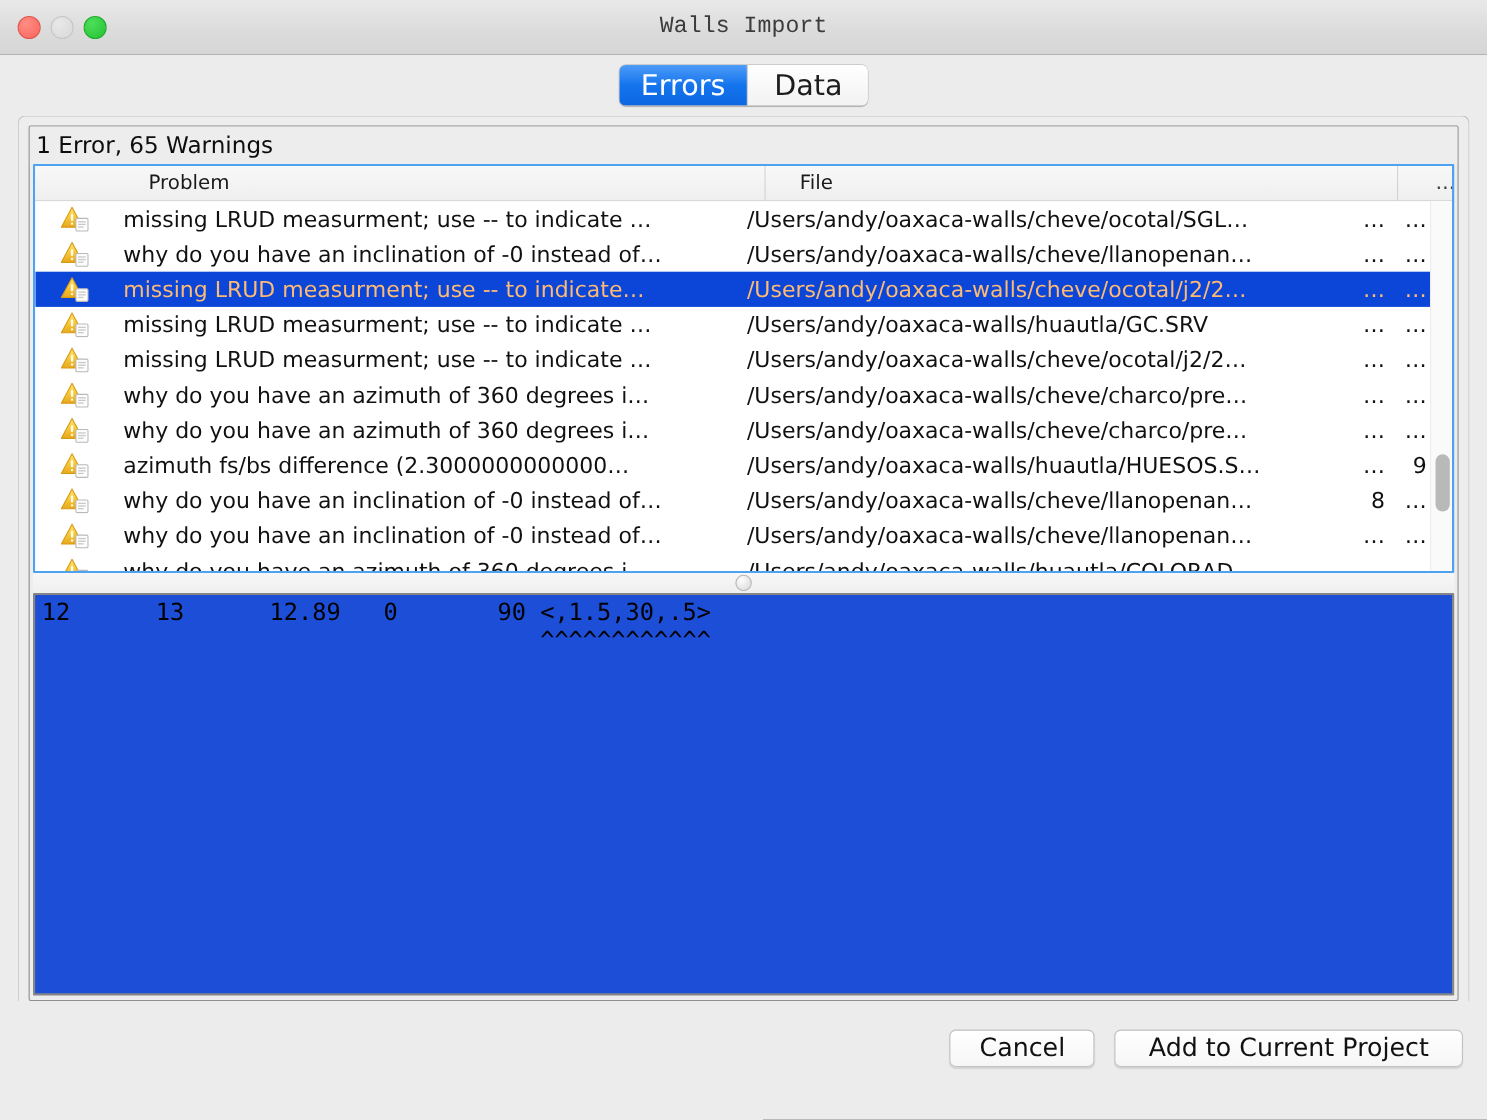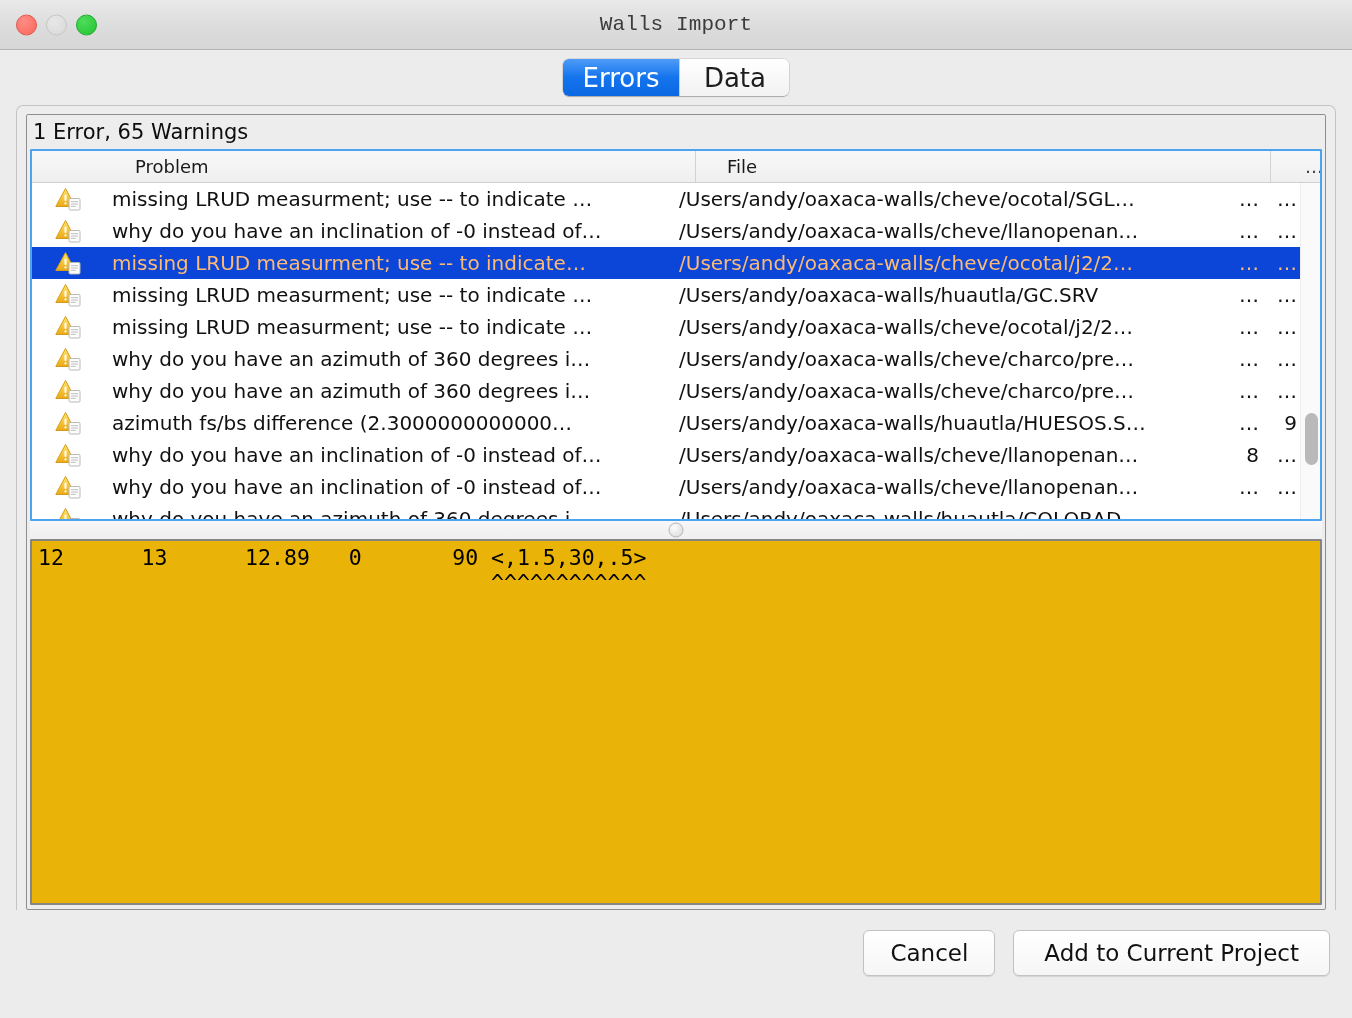--- a/index.html
+++ b/index.html
@@ -186,21 +186,21 @@
     transform: translate(-50%,-50%);
     width: 15px; height: 15px; border-radius: 50%;
     background: radial-gradient(circle at 35% 30%, #fdfdfd, #d7d7d7);
     border: 1px solid #b6b6b6;
   }
 
   
   .detail {
     flex: 1 1 auto; min-height: 0;
     margin: 0 3px 4px 3px;
-    background: #eab308;
+    background: #1d4ed8;
     border: 2px solid #858585;
     border-radius: 1px;
     padding: 4px 16px 0 6px;
     overflow: hidden;
   }
   .mono {
     font-family: "DejaVu Sans Mono", "Liberation Mono", monospace;
     font-size: 21.5px;
     line-height: 25px;
     color: #000;
@@ -209,21 +209,21 @@
 
   
   .footer {
     flex: 0 0 108px;
     display: flex; align-items: center; justify-content: flex-end;
     gap: 18px;
     padding: 0 22px 22px 0;
     background: #ececec;
   }
   .btn {
-    height: 46px;
+    height: 34px;
     padding: 0 26px;
     display: flex; align-items: center; justify-content: center;
     font-size: 23px; color: #111;
     background: linear-gradient(to bottom,#ffffff,#f6f6f6);
     border: 1px solid #c2c2c2;
     border-radius: 6px;
     box-shadow: 0 1px 1px rgba(0,0,0,.10);
     cursor: default;
     white-space: nowrap;
   }

